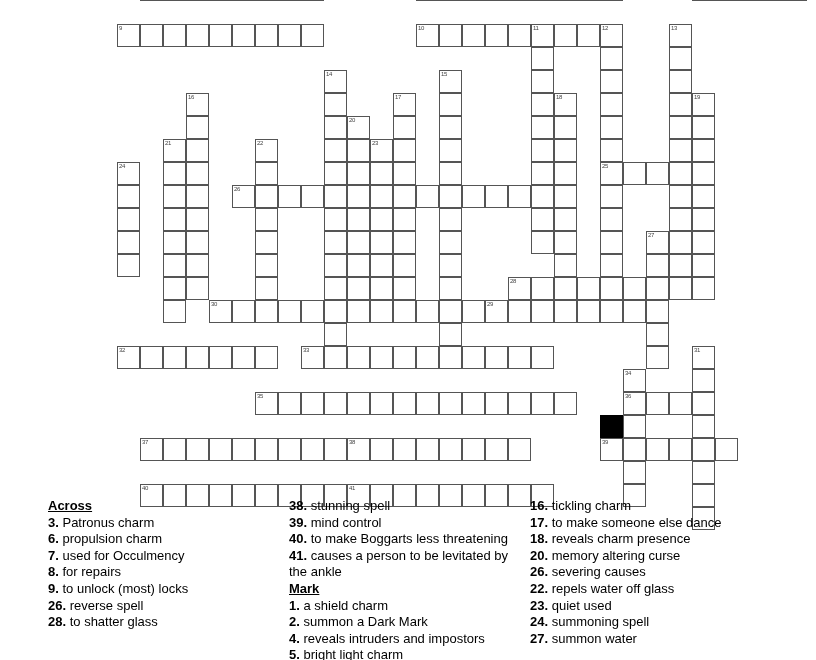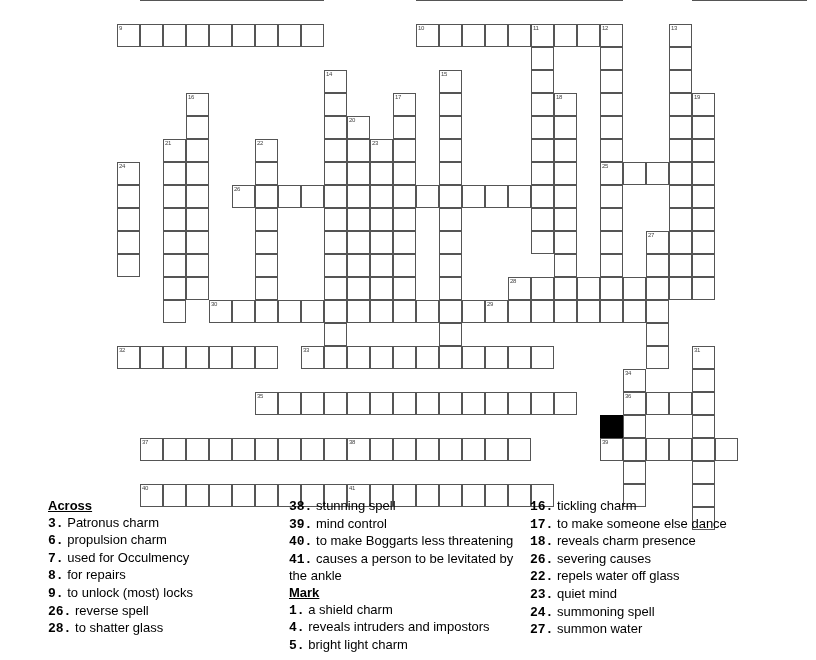--- a/index.html
+++ b/index.html
@@ -73,21 +73,20 @@
     line-height: 16.6px;
     margin: 0;
   }
   .clue {
     margin: 0;
     font-size: 13px;
     line-height: 16.6px;
   }
   .clue .n {
     font-weight: bold;
-    font-family: Liberation Mono, monospace;
   }
 </style>
 </head>
 <body>
 
 <div id="grid-wrap">
     <div class="xw-cell" style="left: 140px; top: -22px;"></div>
     <div class="xw-cell" style="left: 163px; top: -22px;"></div>
     <div class="xw-cell" style="left: 186px; top: -22px;"></div>
     <div class="xw-cell" style="left: 209px; top: -22px;"></div>
@@ -457,26 +456,28 @@
       <p class="clue"><span class="n">26.</span><span> reverse spell</span></p>
       <p class="clue"><span class="n">28.</span><span> to shatter glass</span></p>
     </div>
   <div class="clue-col" id="clue-col-2">
       <p class="clue"><span class="n">38.</span><span> stunning spell</span></p>
       <p class="clue"><span class="n">39.</span><span> mind control</span></p>
       <p class="clue"><span class="n">40.</span><span> to make Boggarts less threatening</span></p>
       <p class="clue"><span class="n">41.</span><span> causes a person to be levitated by the ankle</span></p>
       <p class="clue-head">Mark</p>
       <p class="clue"><span class="n">1.</span><span> a shield charm</span></p>
+      <p class="clue"><span class="n">2.</span><span> summon a Dark Mark</span></p>
       <p class="clue"><span class="n">4.</span><span> reveals intruders and impostors</span></p>
       <p class="clue"><span class="n">5.</span><span> bright light charm</span></p>
     </div>
   <div class="clue-col" id="clue-col-3">
       <p class="clue"><span class="n">16.</span><span> tickling charm</span></p>
       <p class="clue"><span class="n">17.</span><span> to make someone else dance</span></p>
       <p class="clue"><span class="n">18.</span><span> reveals charm presence</span></p>
+      <p class="clue"><span class="n">20.</span><span> memory altering curse</span></p>
       <p class="clue"><span class="n">26.</span><span> severing causes</span></p>
       <p class="clue"><span class="n">22.</span><span> repels water off glass</span></p>
-      <p class="clue"><span class="n">23.</span><span> quiet mind</span></p>
+      <p class="clue"><span class="n">23.</span><span> quiet used</span></p>
       <p class="clue"><span class="n">24.</span><span> summoning spell</span></p>
       <p class="clue"><span class="n">27.</span><span> summon water</span></p>
     </div>
 </div>
 
 </body></html>

